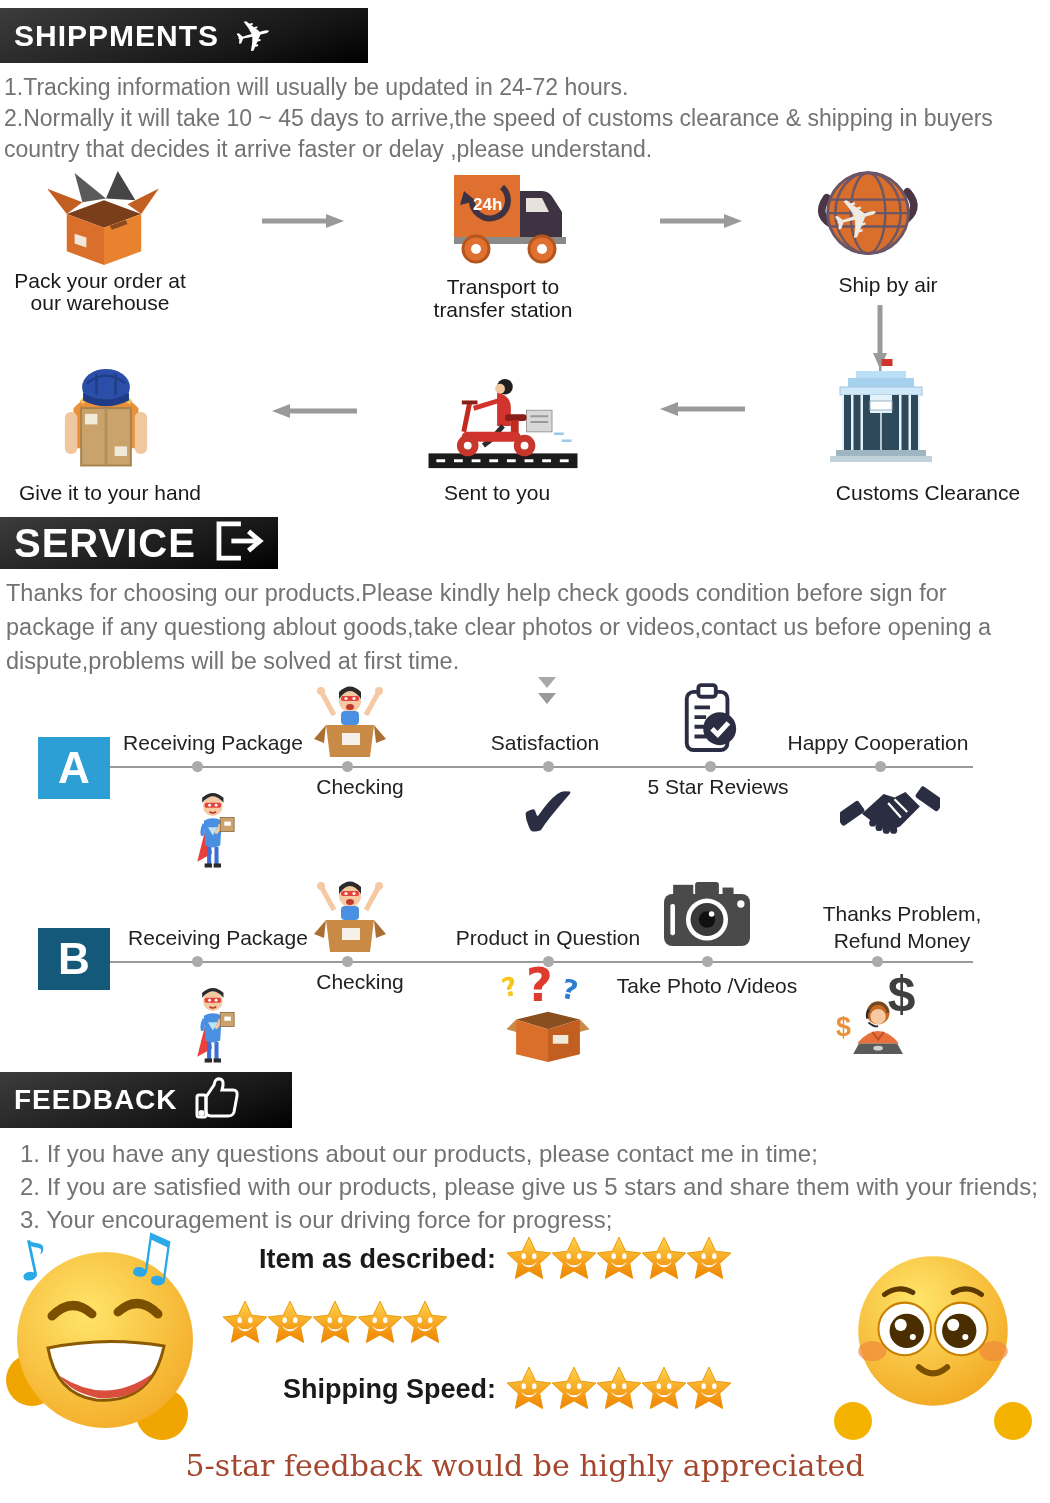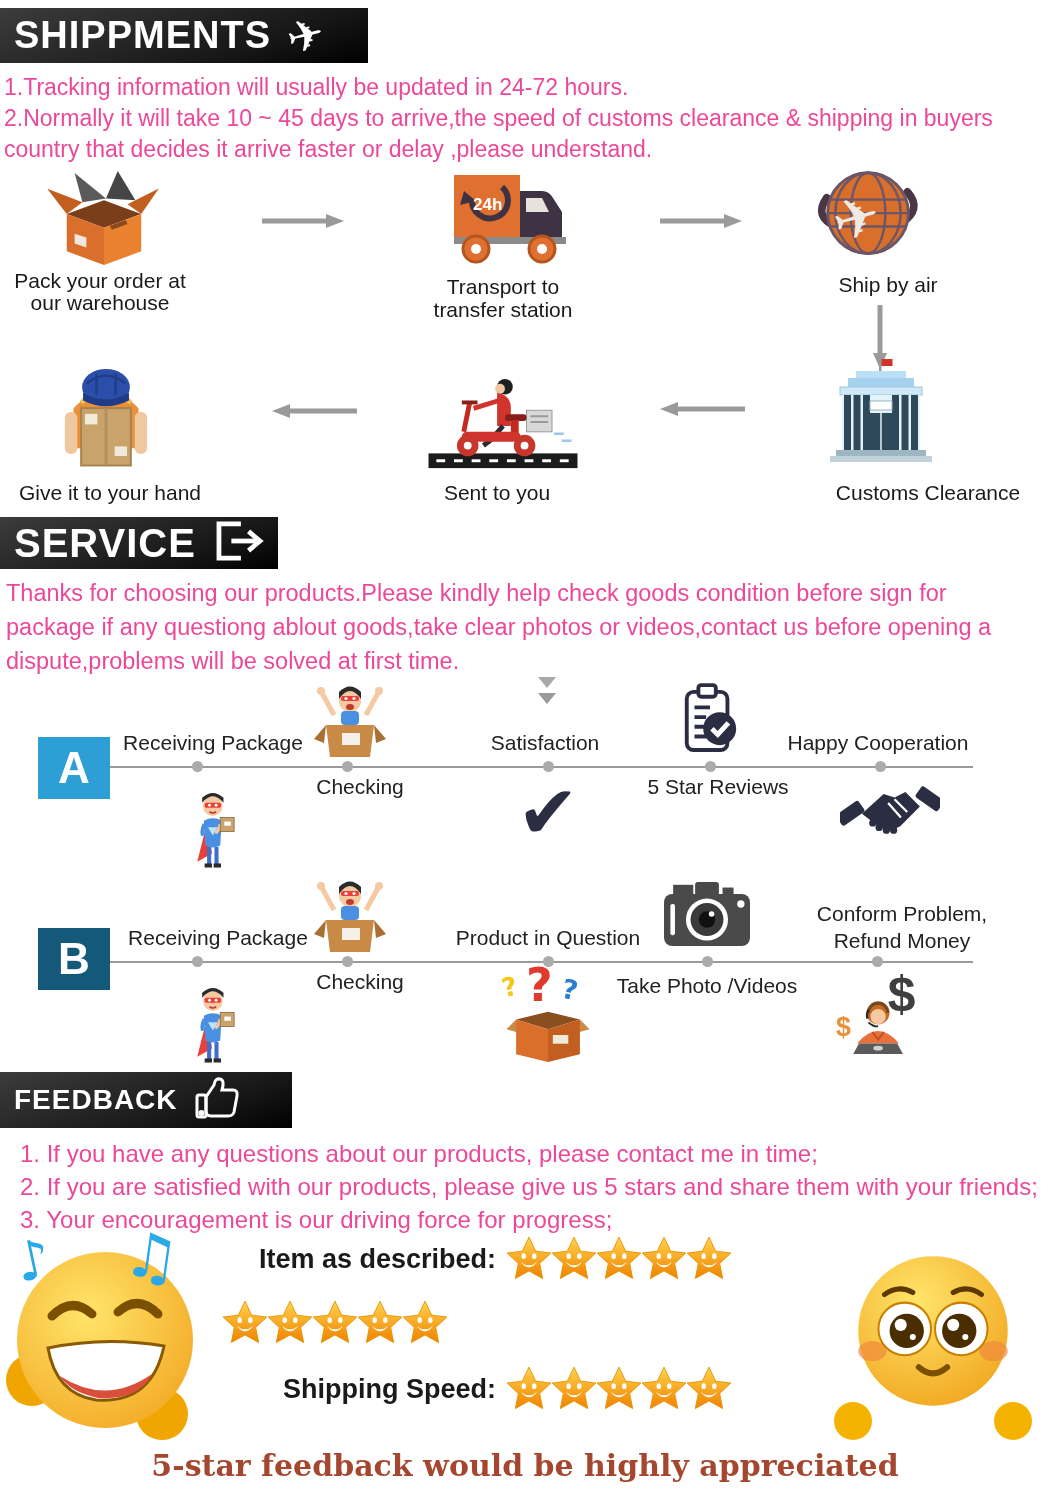--- a/index.html
+++ b/index.html
@@ -2,53 +2,53 @@
 <html style="--orange: #D96F2B; --blue-a: #2E9FD4; --teal-b: #15597A; --navy: #2B2D42; --star-gold: #F5A100; --closing-red: #A5472E; --note-blue: #2AA8E8; --banner-red: #E8564A; --banner-text: #FFD34D;"><head>
 <meta charset="utf-8">
 <style>
   html,body{margin:0;padding:0;background:#fff;}
   #page{position:relative;width:1050px;height:1503px;background:#fff;overflow:hidden;
         font-family:"Liberation Sans",sans-serif;color:#1a1a1a;}
   .bar{position:absolute;display:flex;align-items:center;gap:16px;
        background:linear-gradient(160deg,#3c3c3c 0%,#161616 70%,#000 100%);
        color:#fff;padding:0 14px;box-sizing:border-box;}
   .bar .bar-title{font-weight:bold;letter-spacing:1px;}
-  .para{position:absolute;font-size:23px;line-height:31px;color:#ec4899;}
+  .para{position:absolute;font-size:23px;line-height:31px;color:#737373;}
   .abs{position:absolute;}
   .ctr{transform:translateX(-50%);}
   .step-label{position:absolute;font-size:21px;color:#1a1a1a;text-align:center;transform:translateX(-50%);}
   .flow{position:absolute;left:0;width:1050px;}
   .flow-line{position:absolute;height:2px;background:#9a9a9a;}
   .flow-dot{position:absolute;width:11px;height:11px;border-radius:50%;background:#ababab;}
   .flow-letter{position:absolute;width:72px;height:62px;display:flex;align-items:center;justify-content:center;
                color:#fff;font-size:44px;font-weight:bold;}
   .flow-label{position:absolute;font-size:21px;color:#222;text-align:center;transform:translateX(-50%);white-space:nowrap;}
   .flow-label.wrap{white-space:normal;width:180px;line-height:25px;}
   .check-glyph{position:absolute;font-family:"DejaVu Sans",sans-serif;font-weight:bold;
                color:var(--navy,#2B2D42);font-size:74px;line-height:1;transform:translateX(-50%);}
   .rating-row{position:absolute;display:flex;align-items:center;}
   .rating-label{width:274px;text-align:right;font-size:27px;font-weight:bold;margin-right:10px;white-space:nowrap;}
   .stars{display:flex;}
   .stars svg{width:46px;height:46px;margin-right:-1px;}
   .note{position:absolute;font-family:"DejaVu Sans",sans-serif;color:var(--note-blue,#2AA8E8);line-height:1;}
   .qmark{position:absolute;font-weight:bold;font-family:"DejaVu Sans",sans-serif;line-height:1;}
   #closing{position:absolute;width:1050px;text-align:center;font-family:"DejaVu Serif",serif;
-           font-weight:bold;font-size:30px;color:var(--closing-red,#A5472E);}
+           font-weight:normal;font-size:30px;color:var(--closing-red,#A5472E);}
   .thanks-banner{position:absolute;left:8px;right:8px;bottom:6px;height:46px;border-radius:9px;
            background:var(--banner-red,#E8564A);display:flex;align-items:center;justify-content:center;
            color:var(--banner-text,#FFD34D);font-size:30px;font-weight:bold;text-shadow:1px 1px 0 #c03a30;}
   .fist{position:absolute;width:38px;height:38px;border-radius:50%;background:#F5B301;bottom:0;}
 </style>
 </head>
 <body>
 
 <div id="page">
 
   <div class="bar" style="left:0;top:8px;width:368px;height:55px;">
-    <span class="bar-title" style="font-size:38px;">SHIPPMENTS</span>
+    <span class="bar-title" style="font-size:30px;">SHIPPMENTS</span>
     <span style="font-family:'DejaVu Sans',sans-serif;font-size:44px;transform:rotate(-14deg);line-height:1;">✈</span>
   </div>
 
   <div class="para" style="left:4px;top:72px;width:1044px;">
     <div>1.Tracking information will usually be updated in 24-72 hours.</div>
     <div>2.Normally it will take 10 ~ 45 days to arrive,the speed of customs clearance &amp; shipping in buyers country that decides it arrive faster or delay ,please understand.</div>
   </div>
 
   <div class="abs" style="left:0;top:165px;width:1050px;height:345px;">
 
@@ -319,21 +319,21 @@
     <div class="flow-dot" style="left:192px;top:86px;"></div>
     <div class="flow-dot" style="left:342px;top:86px;"></div>
     <div class="flow-dot" style="left:543px;top:86px;"></div>
     <div class="flow-dot" style="left:702px;top:86px;"></div>
     <div class="flow-dot" style="left:872px;top:86px;"></div>
 
     <div class="flow-label" style="left:218px;top:56px;">Receiving Package</div>
     <div class="flow-label" style="left:360px;top:100px;">Checking</div>
     <div class="flow-label" style="left:548px;top:56px;">Product in Question</div>
     <div class="flow-label" style="left:707px;top:104px;">Take Photo /Videos</div>
-    <div class="flow-label wrap" style="left:902px;top:30px;line-height:27px;">Conform Problem, Refund Money</div>
+    <div class="flow-label wrap" style="left:902px;top:30px;line-height:27px;">Thanks Problem, Refund Money</div>
 
     <span class="abs ctr" style="left:350px;top:0;">
       <svg width="84" height="84" viewBox="0 0 84 84">
         <path d="M26 40 L14 18" stroke="#F5C9A2" stroke-width="5"></path>
           <circle cx="13" cy="16" r="4" fill="#F5C9A2"></circle>
         <path d="M58 40 L70 18" stroke="#F5C9A2" stroke-width="5"></path>
           <circle cx="71" cy="16" r="4" fill="#F5C9A2"></circle>
         <circle cx="42" cy="26" r="11" fill="#F5C9A2"></circle>
         <path d="M31 24 Q42 8 53 24 L53 17 Q42 6 31 17 Z" fill="#2b2b2b"></path>
         <rect x="33" y="21" width="18" height="5" rx="2" fill="#E8413C"></rect>

